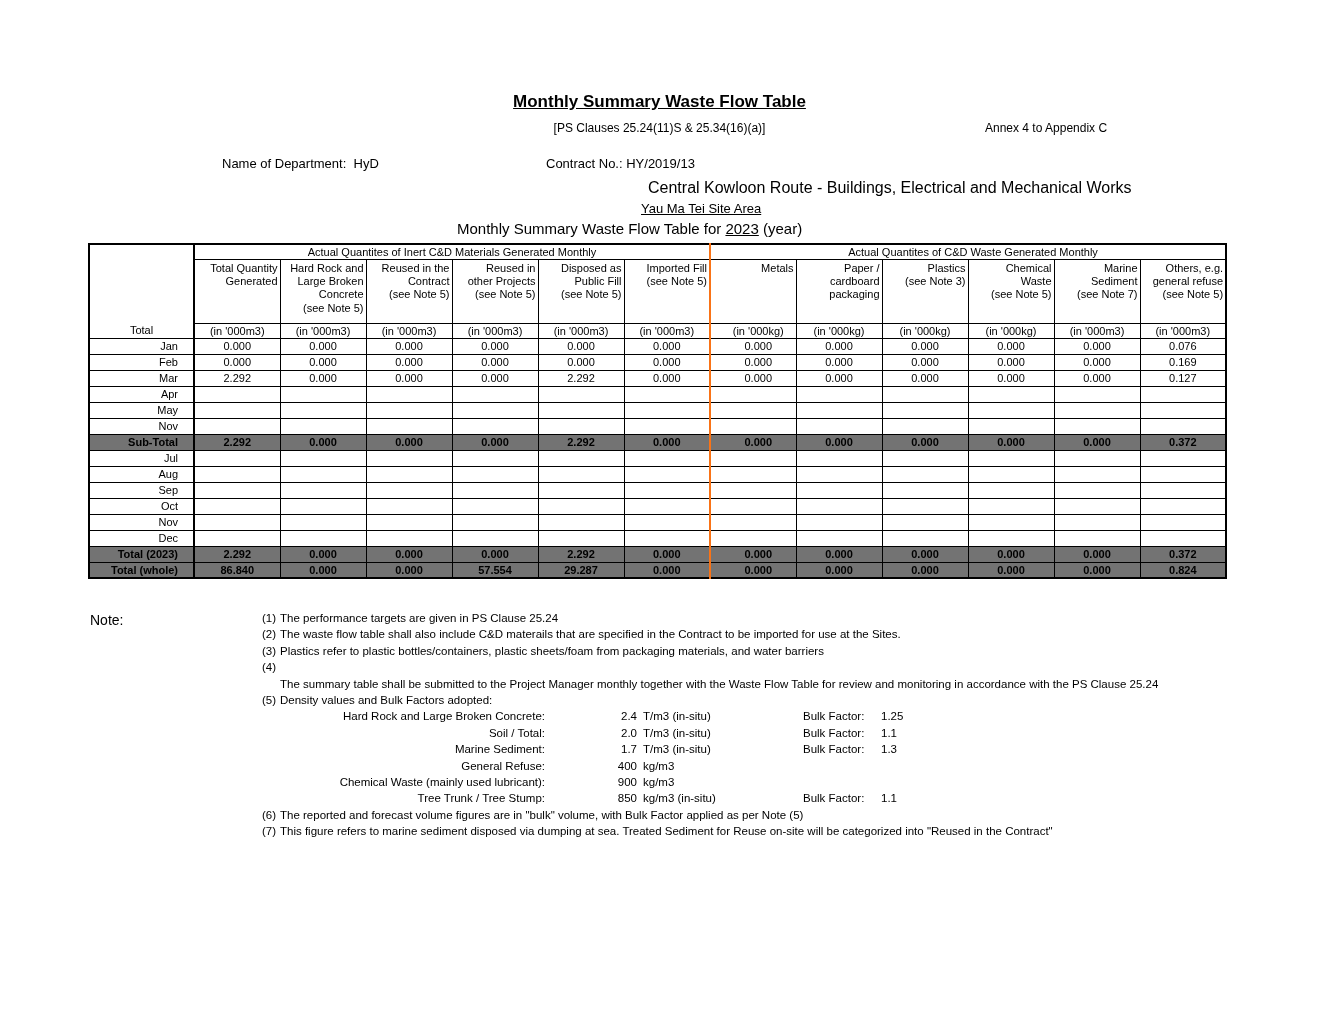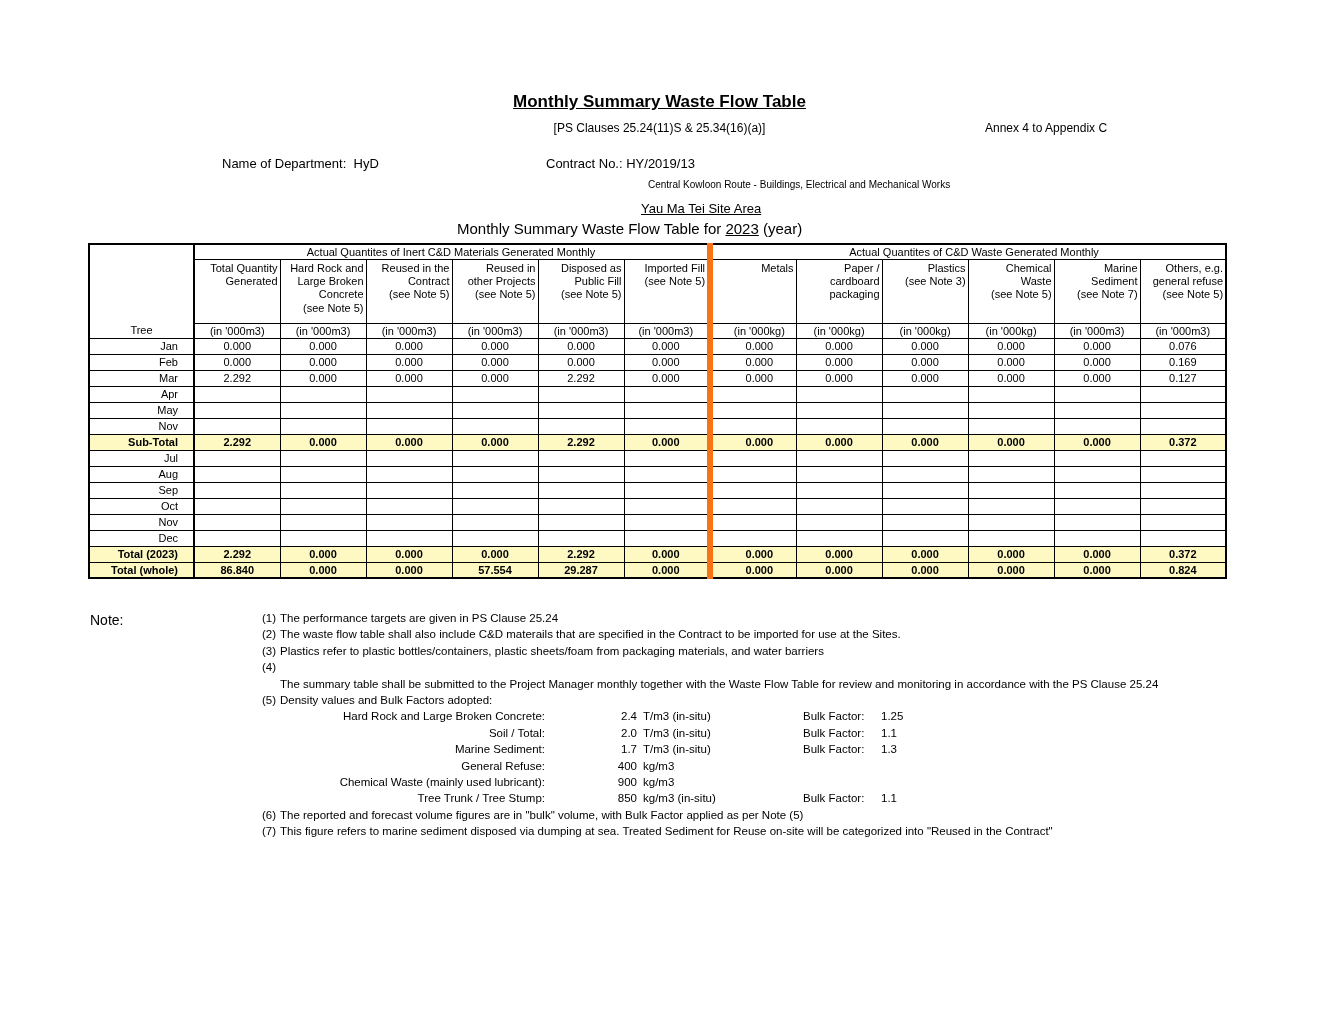--- a/index.html
+++ b/index.html
@@ -18,21 +18,21 @@
     position: absolute; top: 92px; left: 0; width: 100%;
     text-align: center; font-size: 17px; font-weight: bold;
   }
   .ps-line {
     position: absolute; top: 121px; left: 0; width: 100%;
     text-align: center; font-size: 12px;
   }
   .annex { position: absolute; top: 121px; left: 985px; font-size: 12px; background:#fff; }
   .dept { position: absolute; top: 156px; left: 222px; font-size: 13px; }
   .contract { position: absolute; top: 156px; left: 546px; font-size: 13px; }
-  .project { position: absolute; top: 179px; left: 648px; font-size: 10px; text-align: center; }
+  .project { position: absolute; top: 179px; left: 648px; font-size: 16px; text-align: center; }
   .site { position: absolute; top: 201px; left: 641px; font-size: 13px; }
   .tcaption { position: absolute; top: 220px; left: 457px; font-size: 15px; }
 
   table.wft {
     position: absolute; top: 243px; left: 88px; width: 1137px;
     border-collapse: collapse; table-layout: fixed;
     border: 2px solid #000;
   }
   .wft th, .wft td {
     border: 1px solid #000;
@@ -40,22 +40,22 @@
     padding: 0 2px;
     overflow: hidden;
     font-weight: normal;
   }
   .wft th.group { height: 15px; text-align: center; }
   .wft th.colname { height: 64px; vertical-align: top; text-align: right; line-height: 1.22; padding-top: 2px; }
   .wft th.unit { height: 15px; text-align: center; }
   .wft th.month-col { vertical-align: bottom; text-align: center; border-right: 2px solid #000; padding-bottom: 2px; }
   .wft tbody td { height: 16px; text-align: center; }
   .wft td.rowlabel { text-align: right; border-right: 2px solid #000; padding-right: 15px; }
-  .wft tr.total-row td { background: #fef9c3; font-weight: bold; }
-  .wft .gb { border-left: 6px solid #f97316; padding-left: 12px; }
+  .wft tr.total-row td { background: #737373; font-weight: bold; }
+  .wft .gb { border-left: 2px solid #f97316; padding-left: 12px; }
 
   .note-label { position: absolute; top: 612px; left: 90px; font-size: 14px; }
   .notes-list { position: absolute; top: 612px; left: 262px; width: 930px; font-size: 11.5px; }
   .note-item { display: flex; line-height: 13px; margin-bottom: 3.4px; min-height: 13px; }
   .note-num { flex: 0 0 18px; width: 18px; }
   .note-text { flex: 1; }
   .density-row { display: grid; grid-template-columns: 283px 86px 154px 72px 60px; column-gap: 6px; line-height: 13px; margin-bottom: 3.4px; }
   .density-name { text-align: right; }
   .density-qty { text-align: right; }
 </style>
@@ -90,21 +90,21 @@
         <col style="width: 86px;">
         <col style="width: 86px;">
         <col style="width: 86px;">
         <col style="width: 86px;">
         <col style="width: 86px;">
         <col style="width: 86px;">
         <col style="width: 86px;">
       </colgroup>
     <thead id="wft-head">
         <tr>
-          <th class="month-col" rowspan="3">Tree</th>
+          <th class="month-col" rowspan="3">Total</th>
           <th class="group" colspan="6">Actual Quantites of Inert C&amp;D Materials Generated Monthly</th>
           <th class="group gb" colspan="6">Actual Quantites of C&amp;D Waste Generated Monthly</th>
         </tr>
         <tr>
           <th class="colname">Total Quantity<br>Generated</th>
           <th class="colname">Hard Rock and<br>Large Broken<br>Concrete<br>(see Note 5)</th>
           <th class="colname">Reused in the<br>Contract<br>(see Note 5)</th>
           <th class="colname">Reused in<br>other Projects<br>(see Note 5)</th>
           <th class="colname">Disposed as<br>Public Fill<br>(see Note 5)</th>
           <th class="colname">Imported Fill<br>(see Note 5)</th>

